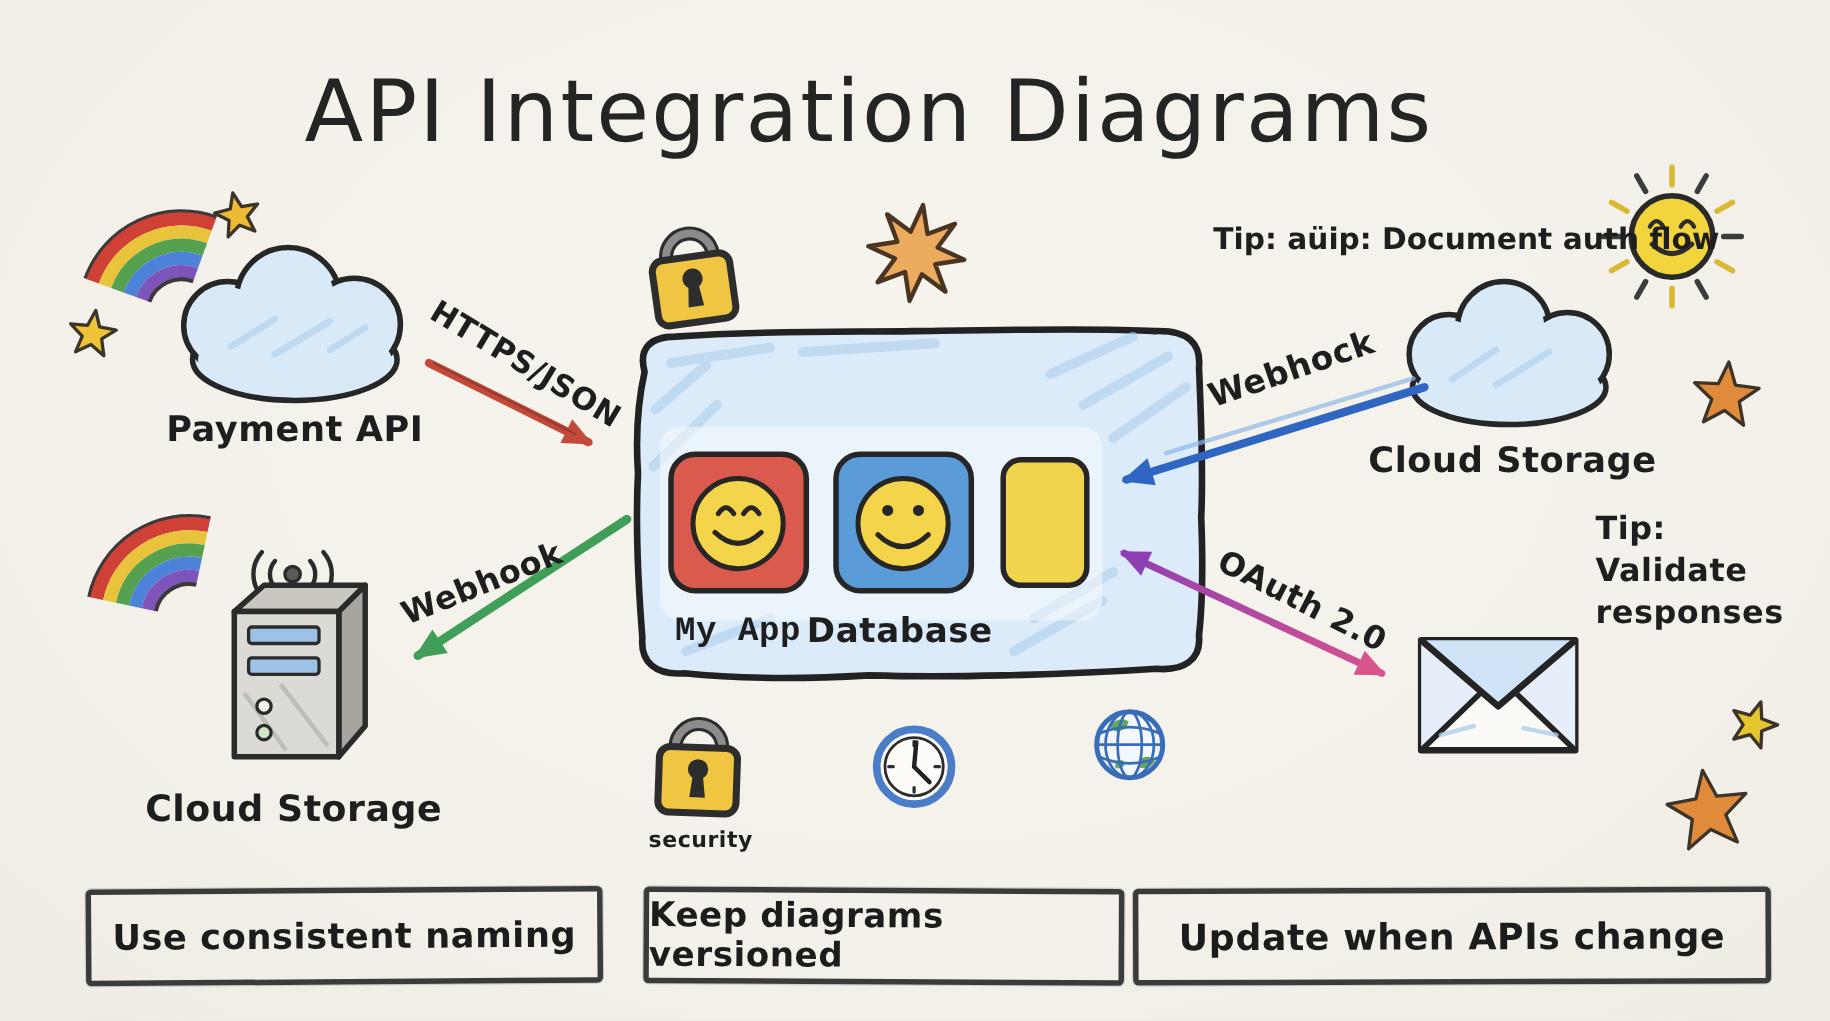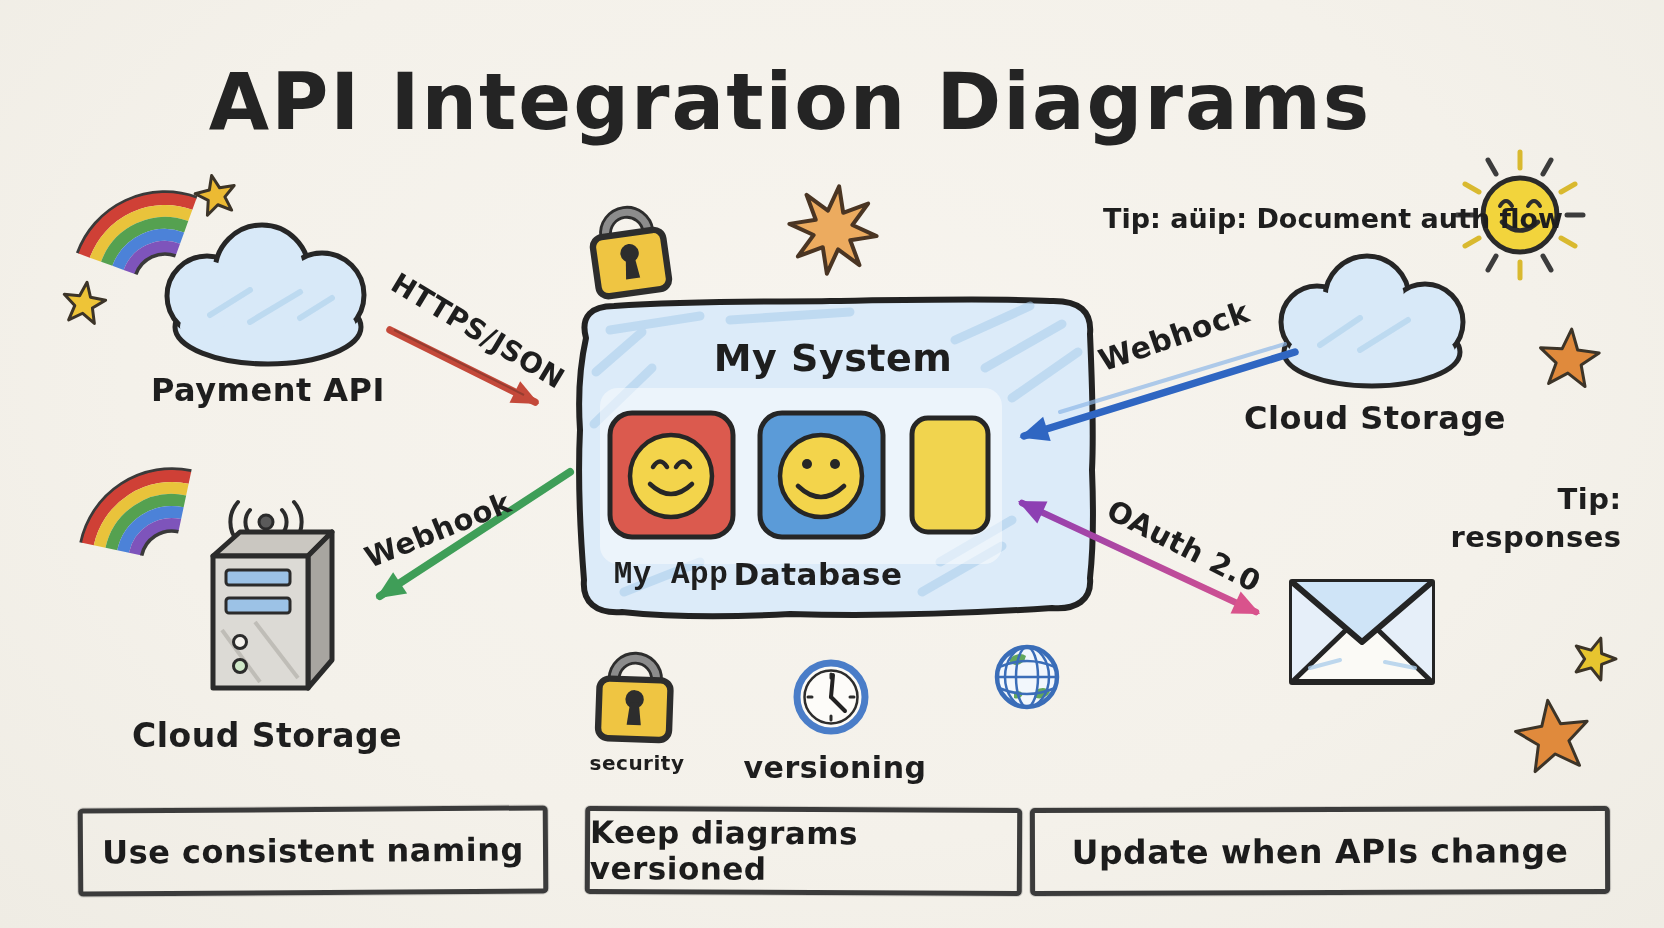--- a/index.html
+++ b/index.html
@@ -7,22 +7,22 @@
     position:relative;width:1664px;height:928px;overflow:hidden;
     background:radial-gradient(ellipse at 50% 40%, #f7f4ee 0%, #f4f1ea 60%, #efece4 100%);
     font-family:"DejaVu Sans",sans-serif;
   }
   svg.layer{position:absolute;left:0;top:0;}
   .lbl{
     position:absolute;transform:translate(-50%,-50%);
     white-space:nowrap;color:#1e1e1e;font-weight:700;
     font-family:"DejaVu Sans",sans-serif;letter-spacing:.5px;
   }
-  .title{font-weight:700;letter-spacing:2px;color:#242424;text-align:right;}
-  .multiline{text-align:right;}
+  .title{font-weight:400;letter-spacing:2px;color:#242424;text-align:right;}
+  .multiline{text-align:left;}
   .fbox{
     position:absolute;border:5px solid #3b3b3b;border-radius:5px;
     display:flex;align-items:center;justify-content:center;
     box-shadow:0 0 0 1px rgba(59,59,59,.18);
   }
   .fbox span{font-weight:700;color:#1c1c1c;letter-spacing:.5px;}
 </style>
 </head>
 <body>
 
@@ -273,28 +273,27 @@
 <div class="lbl" style="left:268px;top:390px;font-size:32px;">Payment API</div>
 <div class="lbl" style="left:478px;top:331px;font-size:28px;transform:translate(-50%,-50%) rotate(31deg);">HTTPS/JSON</div>
 
 <div class="lbl" style="left:1063px;top:218px;font-size:27px;transform:translate(0,-50%);letter-spacing:0;margin-left:40px;">Tip: aüip: Document auth flow</div>
 
 <div class="lbl" style="left:1174px;top:336px;font-size:30px;transform:translate(-50%,-50%) rotate(-19deg);">Webhock</div>
 <div class="lbl" style="left:1375px;top:418px;font-size:32px;">Cloud Storage</div>
 
 <div class="lbl multiline" style="left:1536px;top:518px;font-size:29px;line-height:38px;">
   <div>Tip:</div>
+  <div>Validate</div>
   <div>responses</div>
 </div>
 
-<div class="lbl" style="left:833px;top:358px;font-size:38px;">My System</div>
 <div class="lbl" style="left:671px;top:574px;font-size:31px;font-family:Liberation Mono, monospace;">My App</div>
 <div class="lbl" style="left:818px;top:574px;font-size:31px;">Database</div>
 
 <div class="lbl" style="left:438px;top:530px;font-size:29px;transform:translate(-50%,-50%) rotate(-22deg);">Webhook</div>
 <div class="lbl" style="left:1184px;top:546px;font-size:29px;transform:translate(-50%,-50%) rotate(27deg);">OAuth 2.0</div>
 
 <div class="lbl" style="left:267px;top:735px;font-size:33px;">Cloud Storage</div>
 
 <div class="lbl" style="left:637px;top:763px;font-size:20px;">security</div>
-<div class="lbl" style="left:835px;top:767px;font-size:30px;">versioning</div>
 
 </div>
 
 </body></html>

